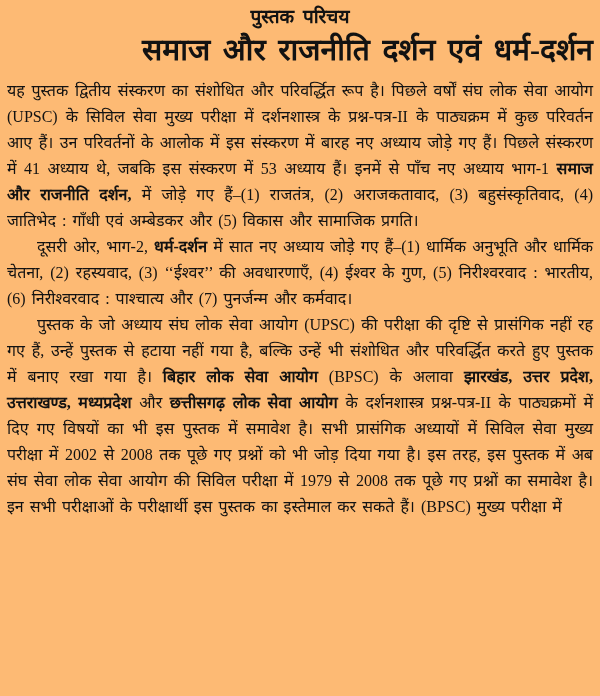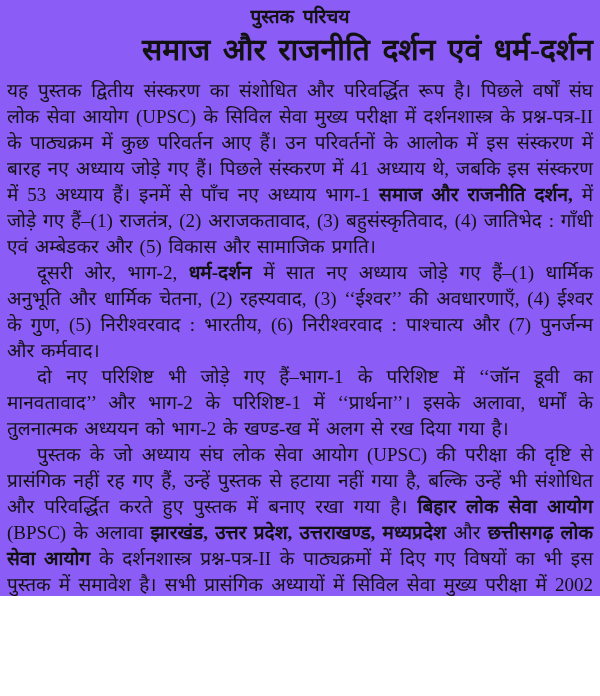--- a/index.html
+++ b/index.html
@@ -3,23 +3,23 @@
 <meta charset="utf-8">
 <style>
   html, body {
     margin: 0;
     padding: 0;
     background: #ffffff;
   }
   .page {
     position: relative;
     width: 600px;
-    height: 596px;
+    height: 696px;
     box-sizing: border-box;
-    background: #8b5cf6;
+    background: #fdba74;
     color: #121212;
     font-family: "Liberation Serif", "DejaVu Serif", serif;
     padding: 4px 7px 0 7px;
     overflow: hidden;
   }
   .kicker {
     text-align: center;
     font-weight: bold;
     font-size: 19px;
     line-height: 25px;
@@ -30,37 +30,36 @@
     text-align: right;
     font-weight: bold;
     font-size: 30px;
     line-height: 42px;
     margin: 0 0 7px 0;
     white-space: nowrap;
     word-spacing: 5px;
   }
   .body-text p.para {
     margin: 0;
-    font-size: 19px;
+    font-size: 16px;
     line-height: 26px;
     text-align: justify;
     word-spacing: 2px;
   }
   .body-text p.para.indent {
     text-indent: 30px;
   }
   .body-text b {
     font-weight: bold;
   }
 </style>
 </head>
 <body>
 
 <div class="page">
   <p class="kicker">पुस्तक परिचय</p>
   <h1 class="page-title">समाज और राजनीति दर्शन एवं धर्म-दर्शन</h1>
   <div class="body-text">
       <p class="para"><span>यह पुस्तक द्वितीय संस्करण का संशोधित और परिवर्द्धित रूप है। पिछले वर्षों संघ लोक सेवा आयोग (UPSC) के सिविल सेवा मुख्य परीक्षा में दर्शनशास्त्र के प्रश्न-पत्र-II के पाठ्यक्रम में कुछ परिवर्तन आए हैं। उन परिवर्तनों के आलोक में इस संस्करण में बारह नए अध्याय जोड़े गए हैं। पिछले संस्करण में 41 अध्याय थे, जबकि इस संस्करण में 53 अध्याय हैं। इनमें से पाँच नए अध्याय भाग-1 </span><b>समाज और राजनीति दर्शन,</b><span> में जोड़े गए हैं–(1) राजतंत्र, (2) अराजकतावाद, (3) बहुसंस्कृतिवाद, (4) जातिभेद : गाँधी एवं अम्बेडकर और (5) विकास और सामाजिक प्रगति।</span></p>
       <p class="para indent"><span>दूसरी ओर, भाग-2, </span><b>धर्म-दर्शन</b><span> में सात नए अध्याय जोड़े गए हैं–(1) धार्मिक अनुभूति और धार्मिक चेतना, (2) रहस्यवाद, (3) ‘‘ईश्वर’’ की अवधारणाएँ, (4) ईश्वर के गुण, (5) निरीश्वरवाद : भारतीय, (6) निरीश्वरवाद : पाश्चात्य और (7) पुनर्जन्म और कर्मवाद।</span></p>
-      <p class="para indent"><span>दो नए परिशिष्ट भी जोड़े गए हैं–भाग-1 के परिशिष्ट में ‘‘जॉन डूवी का मानवतावाद’’ और भाग-2 के परिशिष्ट-1 में ‘‘प्रार्थना’’। इसके अलावा, धर्मों के तुलनात्मक अध्ययन को भाग-2 के खण्ड-ख में अलग से रख दिया गया है।</span></p>
       <p class="para indent"><span>पुस्तक के जो अध्याय संघ लोक सेवा आयोग (UPSC) की परीक्षा की दृष्टि से प्रासंगिक नहीं रह गए हैं, उन्हें पुस्तक से हटाया नहीं गया है, बल्कि उन्हें भी संशोधित और परिवर्द्धित करते हुए पुस्तक में बनाए रखा गया है। </span><b>बिहार लोक सेवा आयोग</b><span> (BPSC) के अलावा </span><b>झारखंड, उत्तर प्रदेश, उत्तराखण्ड, मध्यप्रदेश</b><span> और </span><b>छत्तीसगढ़ लोक सेवा आयोग</b><span> के दर्शनशास्त्र प्रश्न-पत्र-II के पाठ्यक्रमों में दिए गए विषयों का भी इस पुस्तक में समावेश है। सभी प्रासंगिक अध्यायों में सिविल सेवा मुख्य परीक्षा में 2002 से 2008 तक पूछे गए प्रश्नों को भी जोड़ दिया गया है। इस तरह, इस पुस्तक में अब संघ सेवा लोक सेवा आयोग की सिविल परीक्षा में 1979 से 2008 तक पूछे गए प्रश्नों का समावेश है। इन सभी परीक्षाओं के परीक्षार्थी इस पुस्तक का इस्तेमाल कर सकते हैं। (BPSC) मुख्य परीक्षा में</span></p>
     </div>
 </div>
 
 </body></html>

